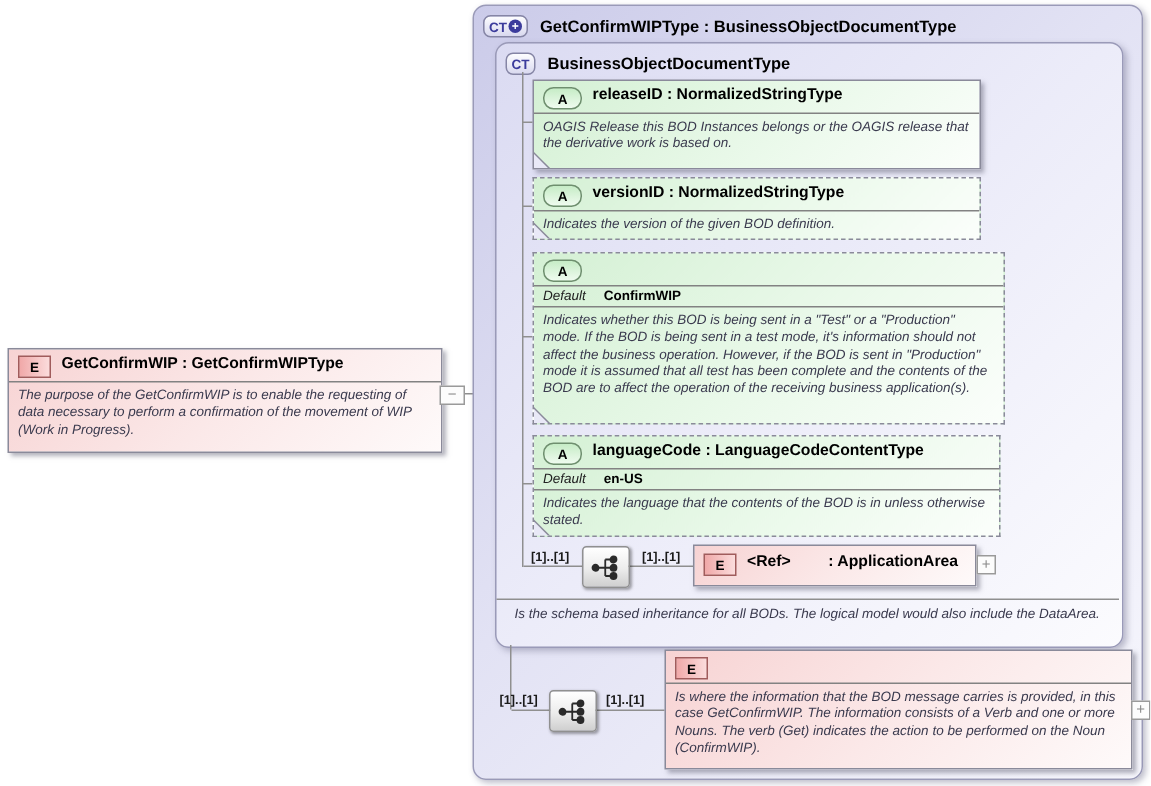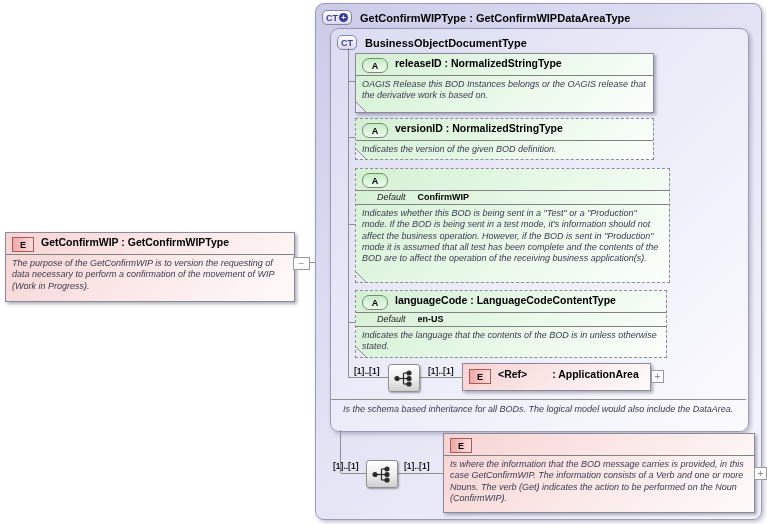--- a/index.html
+++ b/index.html
@@ -21,21 +21,21 @@
         box-shadow:2px 2px 3px rgba(100,100,120,.5);overflow:hidden;}
   .node.dashed{border-style:dashed;box-shadow:none;}
   .pink{background:linear-gradient(135deg,#f7d3d3 0%,#fbe8e8 50%,#fefafa 100%);}
   .green{background:linear-gradient(135deg,#d4f0d4 0%,#eaf9ea 55%,#fbfefb 100%);}
   .node-header{display:flex;align-items:flex-start;gap:7px;padding:3px 6px 2px 6px;}
   .node-title{font-weight:bold;font-size:10.5px;color:#000;line-height:1.25;
               overflow-wrap:anywhere;}
   .sep{border-top:1px solid #828282;margin:0;}
   .doc{font-style:italic;font-size:9px;color:#3a3a4e;padding:3px 6px 3px 6px;line-height:1.25;}
   .default-row{display:flex;align-items:baseline;gap:12px;padding:1px 6px 2px 6px;font-size:9px;}
-  .default-label{font-style:italic;color:#222;margin-left:15px;}
+  .default-label{font-style:italic;color:#222;}
   .default-value{font-weight:bold;color:#000;}
 
   
   .icon-e{display:inline-flex;flex:none;align-items:center;justify-content:center;
           width:20px;height:13px;margin-top:1px;font-size:9px;font-weight:bold;color:#000;
           background:linear-gradient(90deg,#f0a8a8,#fbdcdc);border:1px solid #a05c5c;}
   .icon-a{display:inline-flex;flex:none;align-items:center;justify-content:center;
           width:24px;height:13px;margin-top:1px;border-radius:7px;font-size:9px;font-weight:bold;color:#000;
           background:linear-gradient(180deg,#c6ecc6,#effbef);border:1px solid #6f8f6f;}
   .icon-ct{display:inline-flex;flex:none;align-items:center;justify-content:center;gap:1px;
@@ -73,21 +73,21 @@
 <div id="canvas">
 
   <div class="line" style="left:308px;top:262px;width:24px;height:1px;"></div>
 
   <div class="ct-box ct-outer" style="left:315px;top:3px;width:445px;height:515px;">
     <div class="ct-header">
       <span class="icon-ct">
         <span>CT</span>
           <span class="plus-dot">+</span>
       </span>
-      <span class="ct-title">GetConfirmWIPType : GetConfirmWIPDataAreaType</span>
+      <span class="ct-title">GetConfirmWIPType : BusinessObjectDocumentType</span>
     </div>
   </div>
 
   <div class="ct-box ct-inner" style="left:330px;top:28px;width:417px;height:402px;">
     <div class="ct-header">
       <span class="icon-ct">
         <span>CT</span>
       </span>
       <span class="ct-title">BusinessObjectDocumentType</span>
     </div>
@@ -240,19 +240,19 @@
   </div>
 
   <div class="node pink" style="left:5px;top:232px;width:288px;height:68px;">
     <div class="node-header">
       <span class="icon-e">
           <span>E</span>
         </span>
       <span class="node-title">GetConfirmWIP : GetConfirmWIPType</span>
     </div>
     <div class="sep"></div>
-    <div class="doc">The purpose of the GetConfirmWIP is to version the requesting of data necessary to perform a confirmation of the movement of WIP (Work in Progress).</div>
+    <div class="doc">The purpose of the GetConfirmWIP is to enable the requesting of data necessary to perform a confirmation of the movement of WIP (Work in Progress).</div>
   </div>
   <div class="handle minus-handle" style="left:293px;top:257px;">
     <span>−</span>
   </div>
 
 </div>
 
 </body></html>

